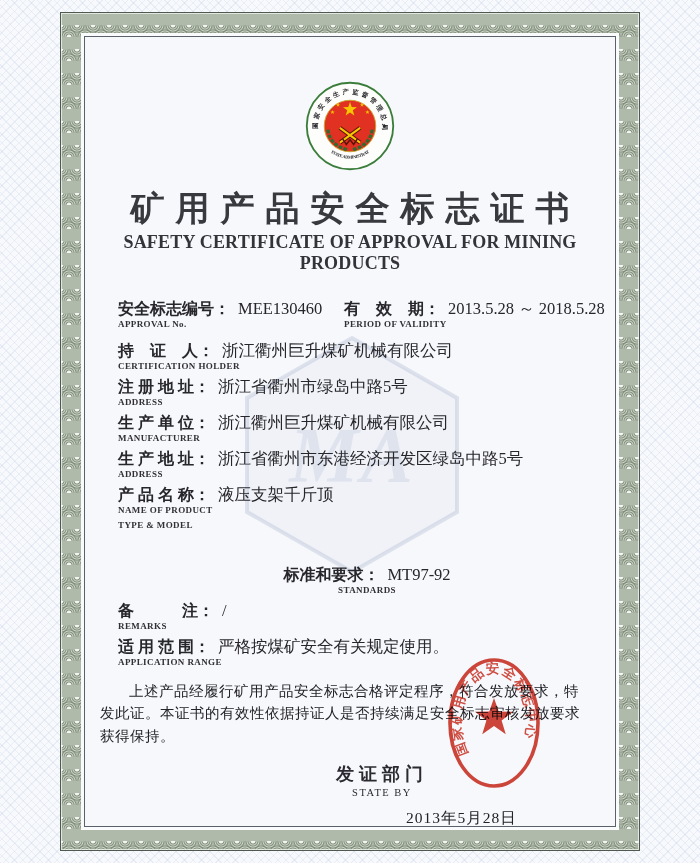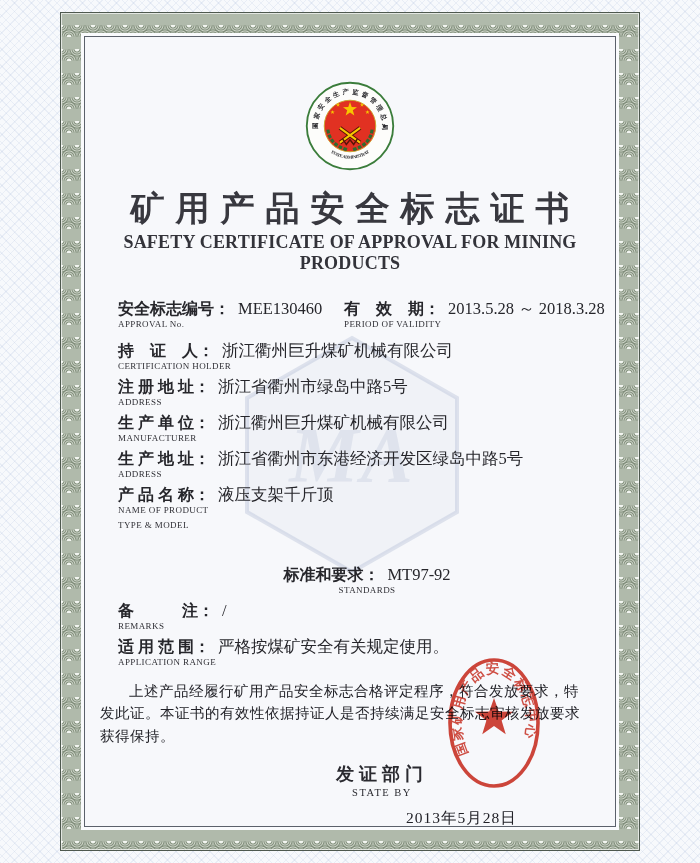--- a/index.html
+++ b/index.html
@@ -48,21 +48,21 @@
   .title{margin-top:14px;text-align:center;font-size:34px;font-weight:bold;
     letter-spacing:11px;color:#38383f;text-indent:11px;}
   .subtitle{text-align:center;font-size:18px;font-weight:bold;
     color:#33333a;letter-spacing:.2px;}
 
   .fields{margin-top:24px;padding-left:34px;color:#26262b;}
   .row{margin-bottom:4px;}
   .row .main{font-size:16px;line-height:21px;white-space:nowrap;}
   .row .label{font-weight:bold;}
   .row .value{margin-left:8px;font-size:16.5px;}
-  .row .sub{font-size:9px;line-height:11px;letter-spacing:.4px;color:#303036;}
+  .row .sub{font-size:9px;line-height:11px;letter-spacing:.4px;color:#303036;font-weight:bold;}
   .row-two{display:flex;margin-bottom:10px;}
   .row-two .cell-left{width:226px;}
   .row-gap{margin-top:33px;text-align:center;}
 
   .statement{margin:12px 26px 0 16px;text-indent:2em;font-size:14.5px;line-height:1.55;
     letter-spacing:.5px;color:#222228;}
 
   .issued{margin-top:15px;margin-left:252px;display:inline-block;text-align:center;}
   .issued-cn{font-size:18px;font-weight:bold;letter-spacing:5px;color:#2a2a30;font-family:Liberation Serif, serif;}
   .issued-en{font-size:10.5px;letter-spacing:1.5px;color:#2a2a30;margin-top:1px;}
@@ -138,21 +138,21 @@
 
       <div class="row row-two">
         <div class="cell-left">
           <div class="main">
             <span class="label">安全标志编号：</span><span class="value">MEE130460</span>
           </div>
           <div class="sub">APPROVAL No.</div>
         </div>
         <div class="cell-right">
           <div class="main">
-            <span class="label">有　效　期：</span><span class="value">2013.5.28 ～ 2018.3.28</span>
+            <span class="label">有　效　期：</span><span class="value">2013.5.28 ～ 2018.5.28</span>
           </div>
           <div class="sub">PERIOD OF VALIDITY</div>
         </div>
       </div>
 
       <div class="row">
         <div class="main"><span class="label">持　证　人：</span><span class="value">浙江衢州巨升煤矿机械有限公司</span></div>
         <div class="sub">CERTIFICATION HOLDER</div>
       </div>
 

